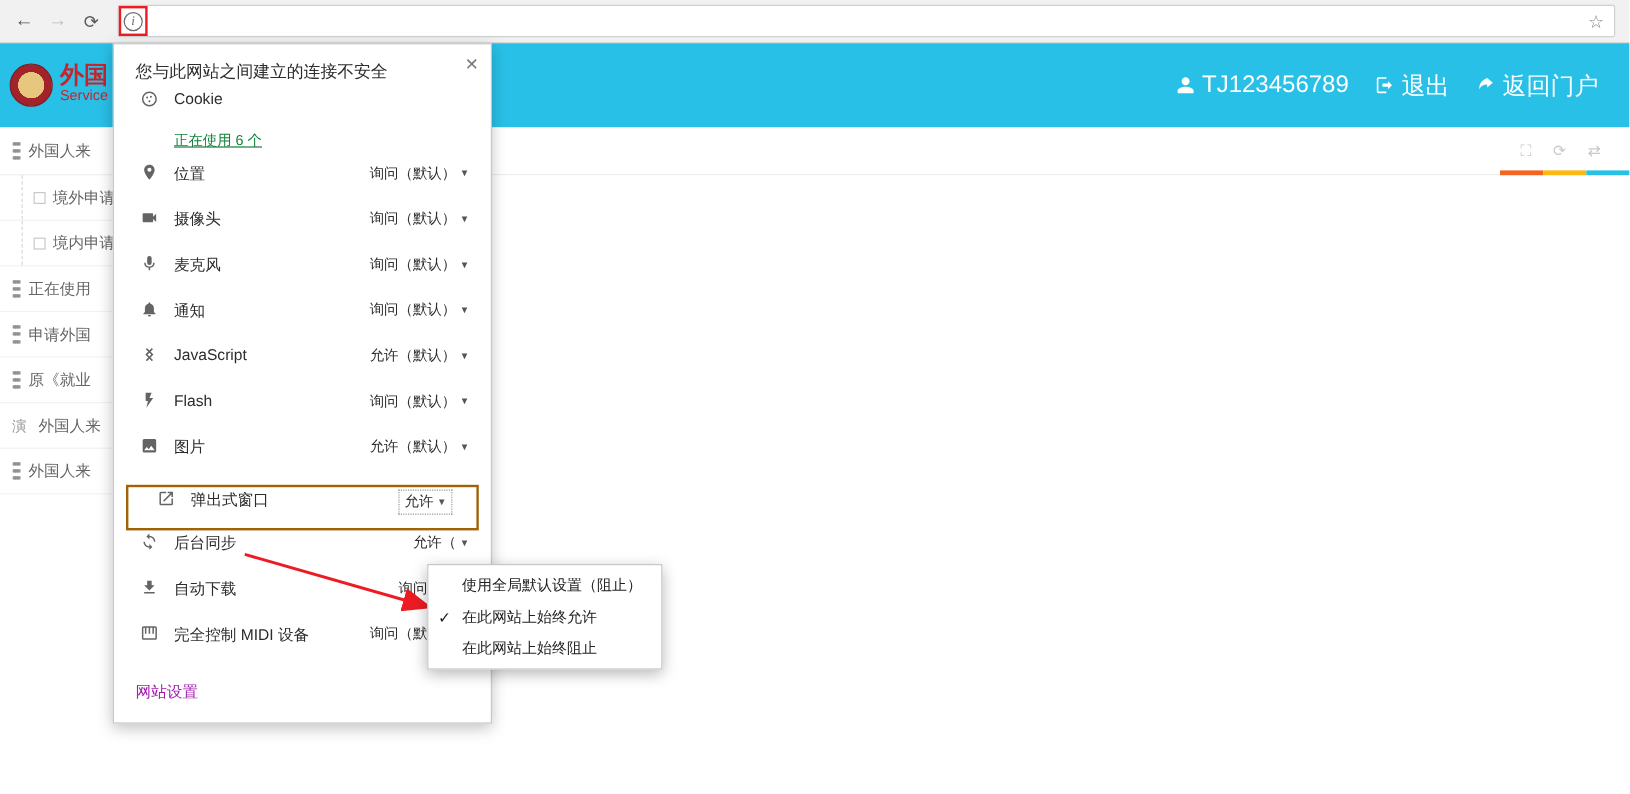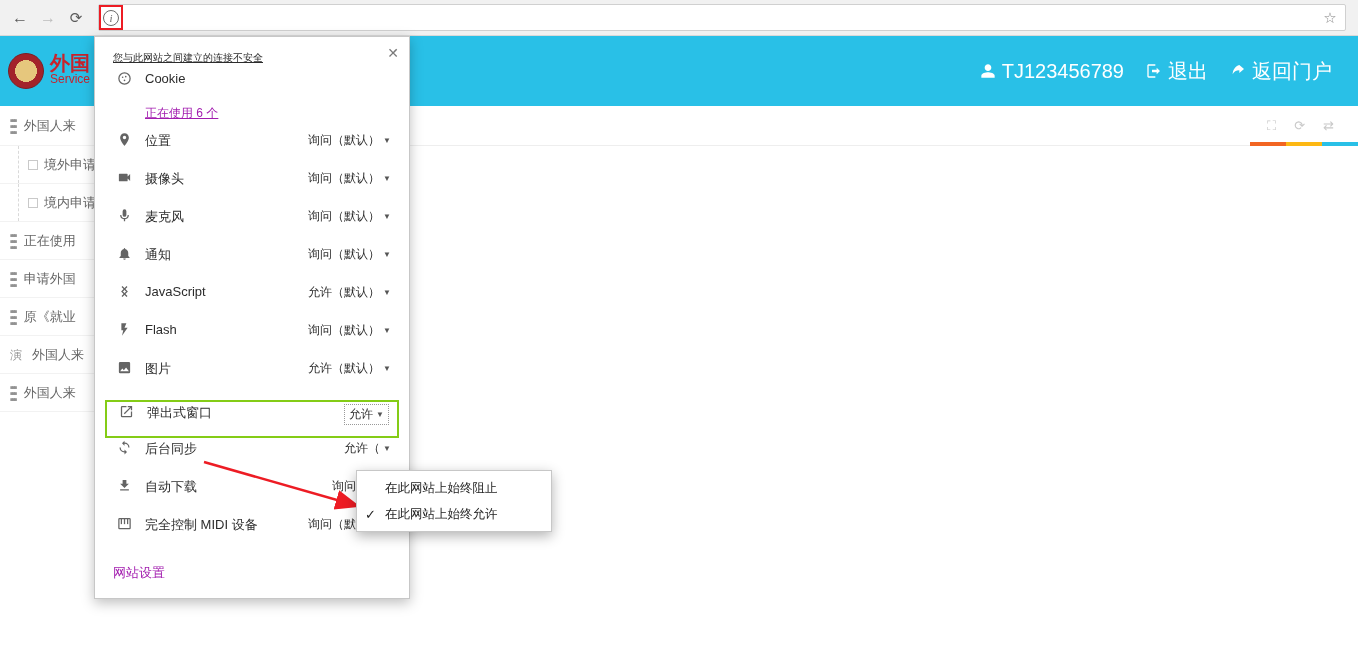--- a/index.html
+++ b/index.html
@@ -39,30 +39,30 @@
   .side-item.first { height: 40px; }
   .side-item .grid-icon { font-size: 11px; color: #929292; margin-right: 8px; letter-spacing: -2px; line-height: 6px; }
   .side-item.child { padding-left: 28px; position: relative; }
   .side-item.child::before { content: ""; position: absolute; left: 18px; top: 0; bottom: 0; border-left: 1px dashed #d9d9d9; }
   .side-item .tree-node { width: 10px; height: 10px; display: inline-block; margin-right: 6px; border: 1px solid #c9c9c9; }
   .side-item.special .grid-icon { letter-spacing: 2px; font-size: 12px; }
 
   
   .site-popup { position: absolute; left: 94px; top: 36px; width: 316px; background: #fff; border: 1px solid #c7c7c7; box-shadow: 0 4px 12px rgba(0,0,0,.25); padding: 14px 18px 16px; z-index: 100; }
   .popup-close { position: absolute; right: 10px; top: 8px; color: #7a7a7a; font-size: 14px; cursor: pointer; }
-  .popup-title { font-size: 10px; color: #2c2c2c; margin-bottom: 6px; text-decoration: underline; }
+  .popup-title { font-size: 14px; color: #2c2c2c; margin-bottom: 6px; }
   .popup-desc { font-size: 12px; color: #6d6d6d; line-height: 18px; margin-bottom: 18px; }
   .popup-desc a { color: #1976d2; text-decoration: none; }
   .setting-row { display: flex; align-items: flex-start; height: 38px; font-size: 13px; color: #2c2c2c; }
   .setting-row .row-icon { width: 22px; display: flex; justify-content: center; color: #5a5a5a; }
   .setting-row .row-label { margin-left: 10px; flex: 1; }
   .setting-row .row-value { color: #2c2c2c; font-size: 12px; display: flex; align-items: center; gap: 3px; }
   .setting-row .row-value .caret { font-size: 8px; color: #555; }
-  .cookie-link { color: #a21caf; font-size: 12px; margin-left: 32px; display: block; margin-top: -4px; margin-bottom: 10px; }
-  .highlight-row { border: 2px solid #84cc16; padding: 2px 8px; margin: 2px -8px 2px -8px; }
+  .cookie-link { color: #15803d; font-size: 12px; margin-left: 32px; display: block; margin-top: -4px; margin-bottom: 10px; }
+  .highlight-row { border: 2px solid #a16207; padding: 2px 20px; margin: 2px -8px 2px -8px; }
   .highlight-row .row-value { border: 1px dotted #999; padding: 1px 4px; }
   .site-settings-link { color: #a21caf; font-size: 13px; text-decoration: none; display: inline-block; margin-top: 10px; }
 
   
   .dropdown-menu { position: absolute; left: 356px; top: 470px; width: 196px; background: #fff; border: 1px solid #c7c7c7; box-shadow: 0 4px 12px rgba(0,0,0,.3); z-index: 120; padding: 4px 0; }
   .menu-item { height: 26px; display: flex; align-items: center; padding-left: 28px; font-size: 12.5px; color: #222; cursor: pointer; position: relative; }
   .menu-item.selected::before { content: "✓"; position: absolute; left: 8px; font-size: 13px; }
 
   
   .red-arrow { position: absolute; left: 190px; top: 452px; z-index: 110; pointer-events: none; }
@@ -283,22 +283,23 @@
         </span>
         <span class="row-label">完全控制 MIDI 设备</span>
         <span class="row-value">询问（默认） <span class="caret">▼</span></span>
       </div>
     </div>
 
   <a href="#" class="site-settings-link">网站设置</a>
 </div>
 
 <div class="dropdown-menu" id="dropdown">
+    <div class="menu-item">使用全局默认设置（阻止）</div>
+    <div class="menu-item selected">在此网站上始终允许</div>
     <div class="menu-item">在此网站上始终阻止</div>
-    <div class="menu-item selected">在此网站上始终允许</div>
   </div>
 
 <svg class="red-arrow" width="200" height="80">
   <defs>
       <marker id="ah" markerWidth="12" markerHeight="12" refX="9" refY="4" orient="auto">
         <path d="M0,0 L10,4 L0,8 z" fill="#ed1c24"></path>
       </marker>
     </defs>
   <line x1="14" y1="10" x2="168" y2="54" stroke="#ed1c24" stroke-width="2.5" marker-end="url(#ah)"></line>
 </svg>

